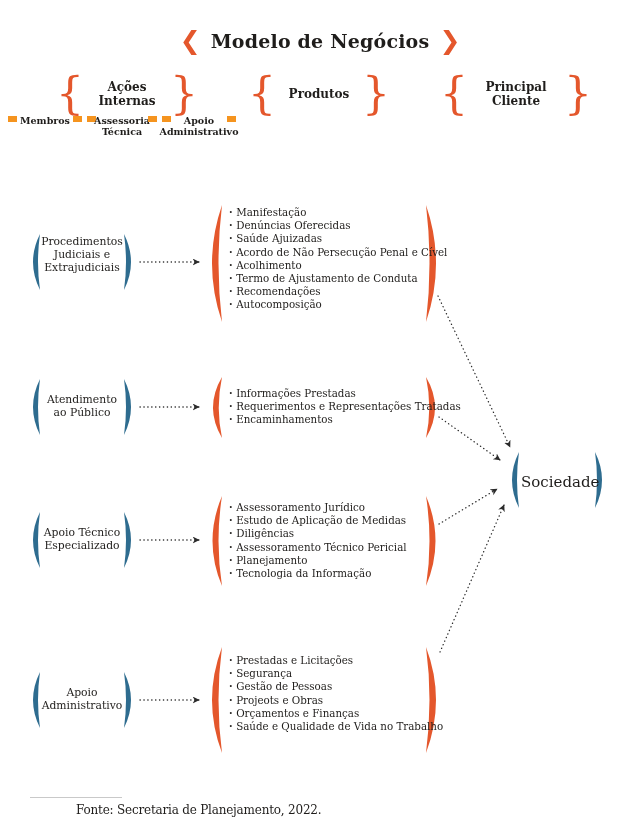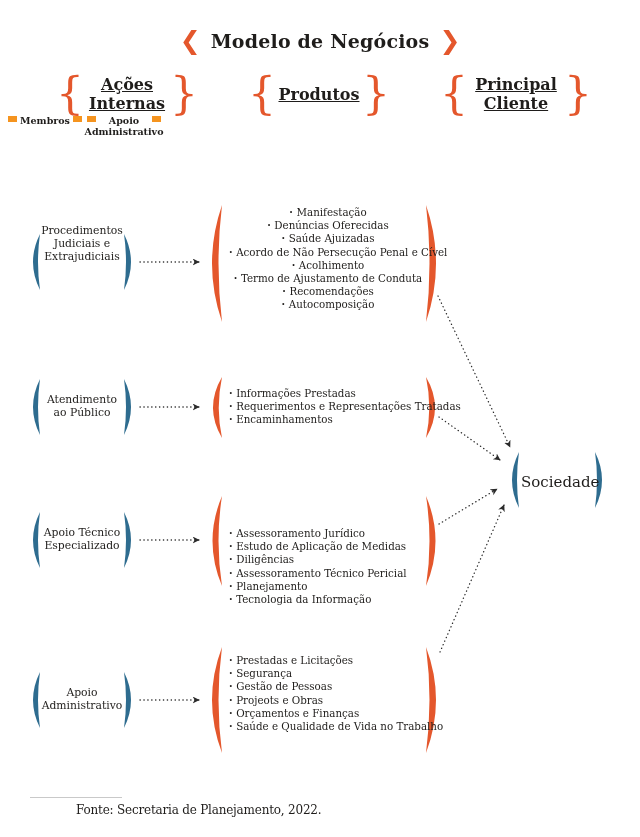--- a/index.html
+++ b/index.html
@@ -19,50 +19,50 @@
   .dotline{stroke:var(--arrow);stroke-width:1.3;stroke-dasharray:0.3 3.6;stroke-linecap:round;fill:none;}
 
   
   .title-row{position:absolute;left:0;top:28px;width:640px;display:flex;align-items:center;justify-content:center;gap:10px;}
   .title-chevron{color:var(--orange);font-size:25px;font-weight:bold;line-height:1;font-family:"DejaVu Sans","Liberation Sans",sans-serif;}
   .title-text{font-size:19px;font-weight:700;letter-spacing:.2px;color:var(--ink);text-align:right;}
 
   
   .colhead{position:absolute;top:72px;height:44px;display:flex;align-items:center;justify-content:space-between;}
   .colhead .brace{color:var(--orange);font-size:44px;line-height:40px;font-weight:400;}
-  .colhead .collabel{font-size:16px;font-weight:700;text-align:center;flex:1;text-decoration:underline;}
+  .colhead .collabel{font-size:12px;font-weight:700;text-align:center;flex:1;}
   .col1{left:56px;width:142px;}
   .col2{left:248px;width:142px;}
   .col3{left:440px;width:152px;}
 
   
   .chips{position:absolute;left:8px;top:116px;display:flex;gap:5px;}
   .chip{display:flex;align-items:flex-start;height:36px;}
   .sq{width:9px;border:3px solid var(--amber);}
   .sq.l{border-right:none;}
   .sq.r{border-left:none;}
   .chip-label{display:flex;align-items:center;justify-content:center;text-align:center;
     font-size:9.5px;font-weight:700;line-height:10.5px;white-space:pre-line;padding:0 2px;}
   .chip1 .chip-label{width:56px;}
   .chip2 .chip-label{width:52px;}
   .chip3 .chip-label{width:56px;}
 
   
   .gsource{position:absolute;left:36px;width:92px;text-align:center;
     font-size:10.8px;line-height:12.8px;white-space:pre-line;}
-  .gsrc1{top:225px;}
+  .gsrc1{top:236px;}
   .gsrc2{top:394px;}
   .gsrc3{top:527px;}
   .gsrc4{top:687px;}
 
   
   .plist{position:absolute;left:229px;width:198px;}
-  .plist1{top:206px;text-align:center;}
+  .plist1{top:206px;}
   .plist2{top:387px;}
-  .plist3{top:501px;margin-top:26px;}
+  .plist3{top:501px;}
   .plist4{top:654px;}
   .pitem{font-size:10.3px;line-height:13.2px;white-space:nowrap;}
   .pitem::before{content:"· ";font-weight:700;}
 
   
   .client-label{position:absolute;left:521px;top:473px;width:72px;text-align:center;font-size:15px;}
 
   
   .footer-line{position:absolute;left:30px;top:797px;width:92px;height:1px;background:var(--line_gray);}
   .footer-text{position:absolute;left:30px;top:803px;font-size:12px;letter-spacing:-0.2px;margin-left:46px;}
@@ -151,20 +151,26 @@
     <span class="collabel">Principal Cliente</span>
     <span class="brace">}</span>
   </div>
 
   <div class="chips">
     <div class="chip chip1">
       <span class="sq l"></span>
       <span class="chip-label">Membros</span>
       <span class="sq r"></span>
     </div>
+    <div class="chip chip2">
+      <span class="sq l"></span>
+      <span class="chip-label">Assessoria
+Técnica</span>
+      <span class="sq r"></span>
+    </div>
     <div class="chip chip3">
       <span class="sq l"></span>
       <span class="chip-label">Apoio
 Administrativo</span>
       <span class="sq r"></span>
     </div>
   </div>
 
   <div class="gsource gsrc1">Procedimentos
 Judiciais e

